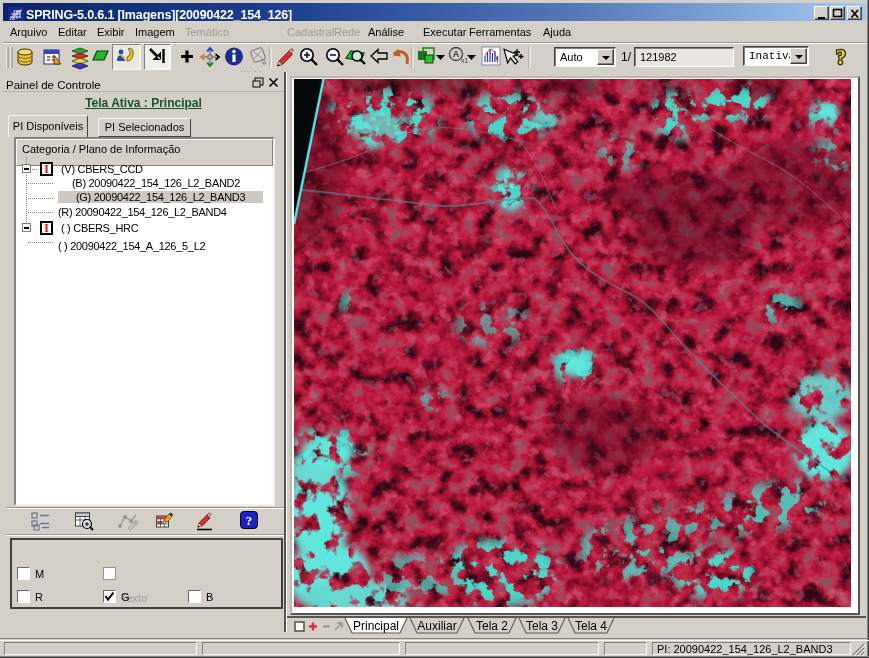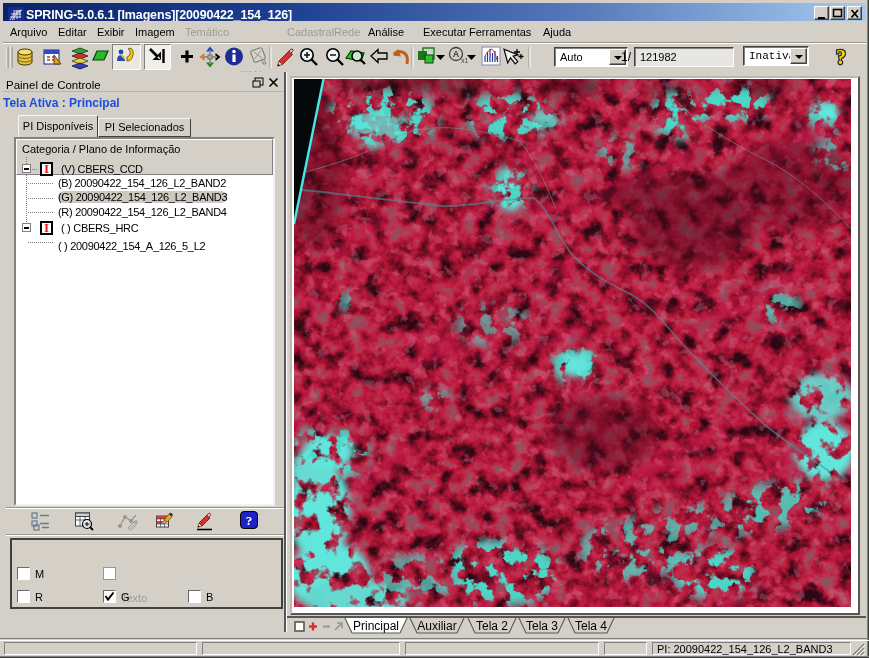--- a/index.html
+++ b/index.html
@@ -28,25 +28,25 @@
   border-top:1px solid #404040;border-left:1px solid #404040;border-right:1px solid #fff;border-bottom:1px solid #fff;
   box-shadow:inset 1px 1px 0 #808080;font-size:12px;}
 .combo .ctext{position:absolute;left:5px;top:3px;color:#000;font-size:11px;}
 .cbtn{position:absolute;right:1px;top:1px;width:17px;height:16px;background:#d4d0c8;
   border-top:1px solid #fff;border-left:1px solid #fff;border-right:1px solid #404040;border-bottom:1px solid #404040;
   box-shadow:inset -1px -1px 0 #808080;}
 .carr{position:absolute;left:4px;top:6px;width:0;height:0;border-left:4px solid transparent;border-right:4px solid transparent;border-top:4px solid #000;}
 #lpanel{left:3px;top:72px;width:281px;height:564px;background:#d4d0c8;}
 #lp-title{left:3px;top:7px;font-size:11.5px;color:#000;}
 #lp-hline{left:0px;top:19px;width:281px;height:1px;background:#b8b4ac;}
-#tela{left:0px;top:24px;width:281px;text-align:left;font-size:12px;font-weight:bold;color:#1d4ed8;}
+#tela{left:0px;top:24px;width:281px;text-align:center;font-size:12px;font-weight:bold;color:#14532d;text-decoration:underline;}
 .tab{position:absolute;font-size:11px;text-align:center;background:#d4d0c8;}
 #treebox{left:11px;top:65px;width:261px;height:369px;background:#fff;
   border-top:2px solid #828282;border-left:2px solid #828282;border-right:2px solid #f4f2ee;border-bottom:2px solid #f4f2ee;}
-#treehdr{position:absolute;left:0px;top:0px;width:257px;height:36px;background:#d4d0c8;
+#treehdr{position:absolute;left:0px;top:0px;width:257px;height:27px;background:#d4d0c8;
   border-top:1px solid #fff;border-left:1px solid #fff;border-right:1px solid #808080;border-bottom:1px solid #808080;
   font-size:11px;padding:3px 0 0 5px;}
 .trow{position:absolute;font-size:11px;letter-spacing:-0.3px;white-space:nowrap;color:#000;}
 #ptb-top{left:3px;top:435px;width:279px;height:2px;border-top:1px solid #9a968e;border-bottom:1px solid #fff;}
 #ptb-bot{left:3px;top:462px;width:279px;height:2px;border-top:1px solid #9a968e;border-bottom:1px solid #fff;}
 #grpbox{left:7px;top:466px;width:273px;height:71px;border:2px solid #404040;background:#d4d0c8;}
 .chk{position:absolute;width:13px;height:13px;background:#fff;
   border-top:1.5px solid #6a6a6a;border-left:1.5px solid #6a6a6a;border-right:1px solid #fff;border-bottom:1px solid #fff;}
 .chklab{position:absolute;font-size:11px;color:#000;}
 .chklab.dis{color:#9c9a94;margin-top:24px;}
@@ -235,21 +235,21 @@
 </g>
 <g>
           <line x1="526" y1="3" x2="526" y2="24" stroke="#9a968e"></line>
           <line x1="527" y1="3" x2="527" y2="24" stroke="#fff"></line>
         </g>
 <g>
           <text x="833" y="20" font-size="20" font-weight="bold" fill="none" stroke="#282828" stroke-width="2.6" font-family="Liberation Serif,serif">?</text>
 <text x="833" y="20" font-size="20" font-weight="bold" fill="#f8d800" font-family="Liberation Serif,serif">?</text>
         </g>
 </svg>
-    <div class="combo" style="left:551px;top:3px;width:74px;">
+    <div class="combo" style="left:551px;top:3px;width:62px;">
       <span class="ctext">Auto</span>
       <span class="cbtn">
           <span class="carr"></span>
         </span>
     </div>
     <span class="abs" style="left:618px;top:6px;font-size:12px;">1/</span>
     <div class="combo" style="left:631px;top:3px;width:100px;background:#e8e6e0;">
       <span class="ctext">121982</span>
     </div>
     <div class="combo" style="left:740px;top:2px;width:66px;font-family:Liberation Mono, monospace;">
@@ -263,39 +263,39 @@
     <div class="abs" id="lp-title">Painel de Controle</div>
     <svg class="abs" style="left:249px;top:5px;" width="12" height="11">
         <rect x="3" y="1" width="8" height="7" fill="none" stroke="#000"></rect>
         <rect x="1" y="4" width="7" height="6" fill="#d4d0c8" stroke="#000"></rect>
       </svg>
     <svg class="abs" style="left:265px;top:5px;" width="11" height="11">
         <path d="M1.5 1.5 L9.5 9.5 M9.5 1.5 L1.5 9.5" stroke="#000" stroke-width="1.6"></path>
       </svg>
     <div class="abs" id="lp-hline"></div>
     <div class="abs" id="tela">Tela Ativa : Principal</div>
-    <div class="abs tab" style="left:15px;top:43px;width:80px;height:22px;padding-top:4px;z-index:2;
+    <div class="abs tab" style="left:5px;top:43px;width:80px;height:22px;padding-top:4px;z-index:2;
       border-top:1px solid #f8f6f2;border-left:1px solid #f8f6f2;border-right:1px solid #404040;border-radius:2px 2px 0 0;">PI Disponíveis</div>
     <div class="abs tab" style="left:95px;top:46px;width:93px;height:19px;padding-top:2px;
       border-top:1px solid #f8f6f2;border-left:1px solid #f8f6f2;border-right:1px solid #404040;border-bottom:1px solid #40403c;border-radius:2px 2px 0 0;">PI Selecionados</div>
     <div class="abs" id="treebox">
       <div id="treehdr">Categoria / Plano de Informação</div>
 <div class="dotv" style="left:10px;top:18px;height:7px;"></div>
 <div class="dotv" style="left:10px;top:36px;height:54px;"></div>
 <div class="doth" style="left:14px;top:30px;width:8px;"></div>
 <div class="doth" style="left:12px;top:44px;width:26px;"></div>
 <div class="doth" style="left:12px;top:59px;width:26px;"></div>
 <div class="doth" style="left:12px;top:73px;width:26px;"></div>
 
 <div class="doth" style="left:12px;top:103px;width:26px;"></div>
 <div class="expander" style="left:6px;top:25px;"></div>
 <div class="iicon" style="left:24px;top:23px;">I</div>
 <div class="trow" style="left:45px;top:24px;">(V) CBERS_CCD</div>
-<div class="trow" style="left:42px;top:38px;text-align:center;">(B) 20090422_154_126_L2_BAND2</div>
-<div class="trow" style="left:42px;top:52px;background:#cdc9c1;padding:0 0;border-radius:6px;">(G) 20090422_154_126_L2_BAND3</div>
+<div class="trow" style="left:56px;top:38px;text-align:center;">(B) 20090422_154_126_L2_BAND2</div>
+<div class="trow" style="left:42px;top:52px;background:#cdc9c1;padding:0 18px;">(G) 20090422_154_126_L2_BAND3</div>
 <div class="trow" style="left:42px;top:67px;">(R) 20090422_154_126_L2_BAND4</div>
 <div class="expander" style="left:6px;top:84px;"></div>
 <div class="iicon" style="left:24px;top:82px;">I</div>
 <div class="trow" style="left:45px;top:83px;">( ) CBERS_HRC</div>
 <div class="trow" style="left:42px;top:101px;">( ) 20090422_154_A_126_5_L2</div>
     </div>
     <div class="abs" id="ptb-top"></div>
     <div class="abs" style="left:3px;top:437px;width:279px;height:26px;"><svg width="278" height="26">
 <g transform="translate(25,3)">
 <rect x="1" y="1" width="5" height="5" fill="none" stroke="#687890" stroke-width="1.2"></rect>

